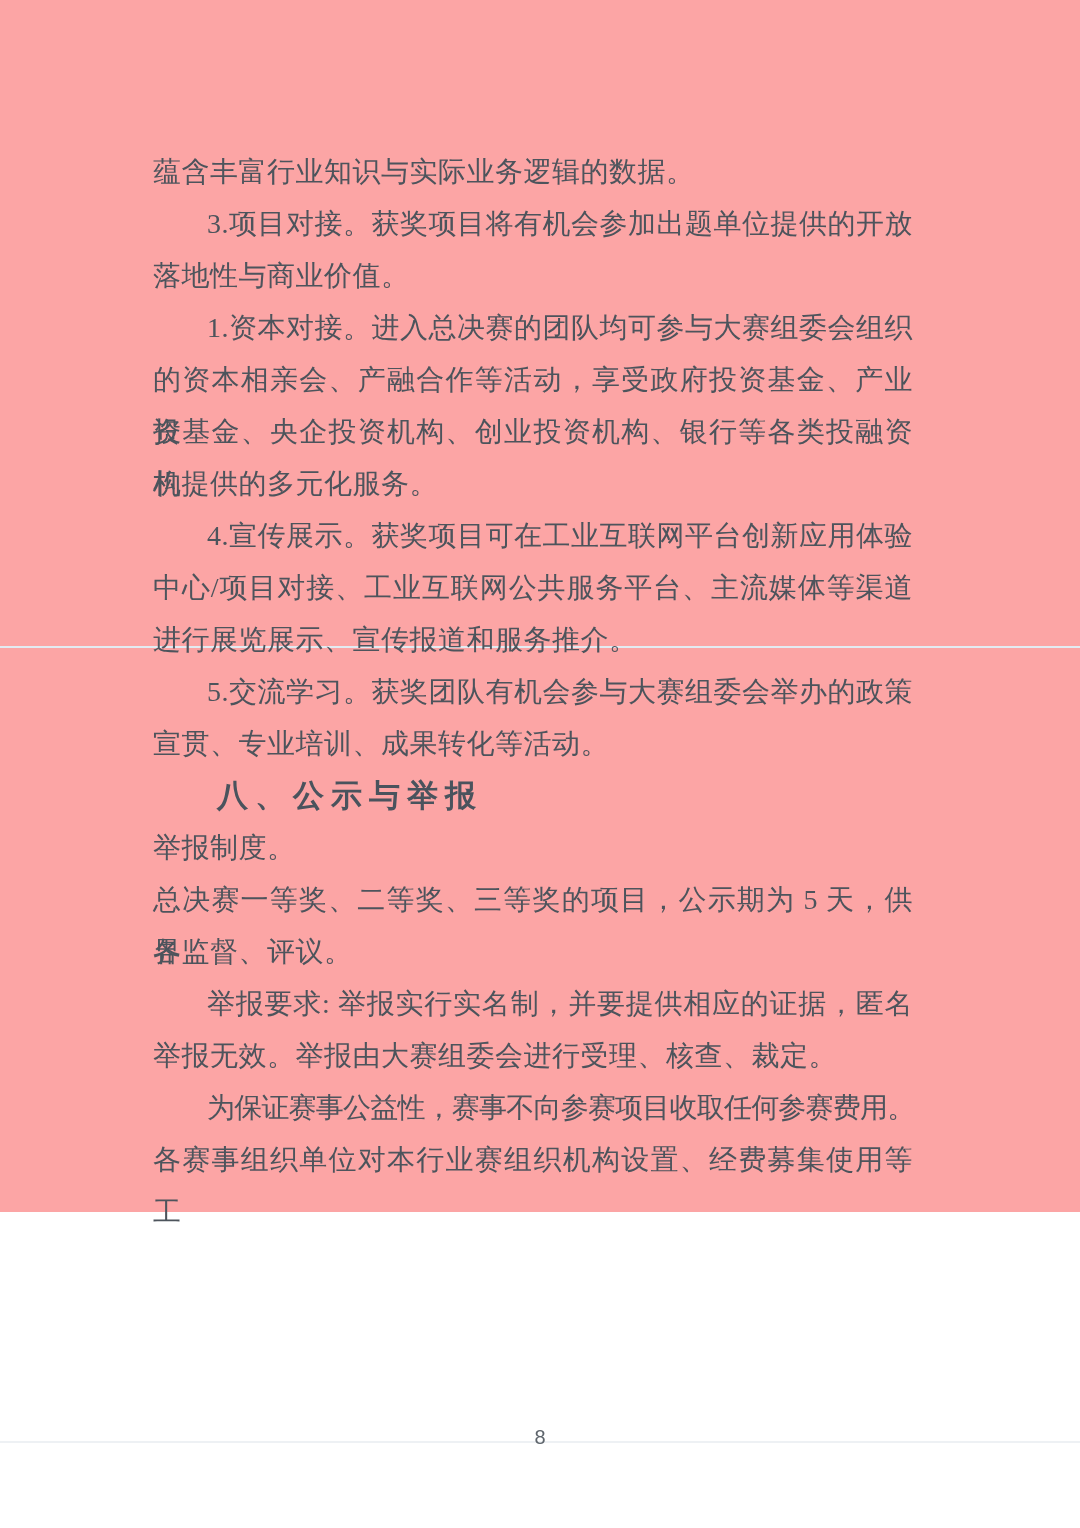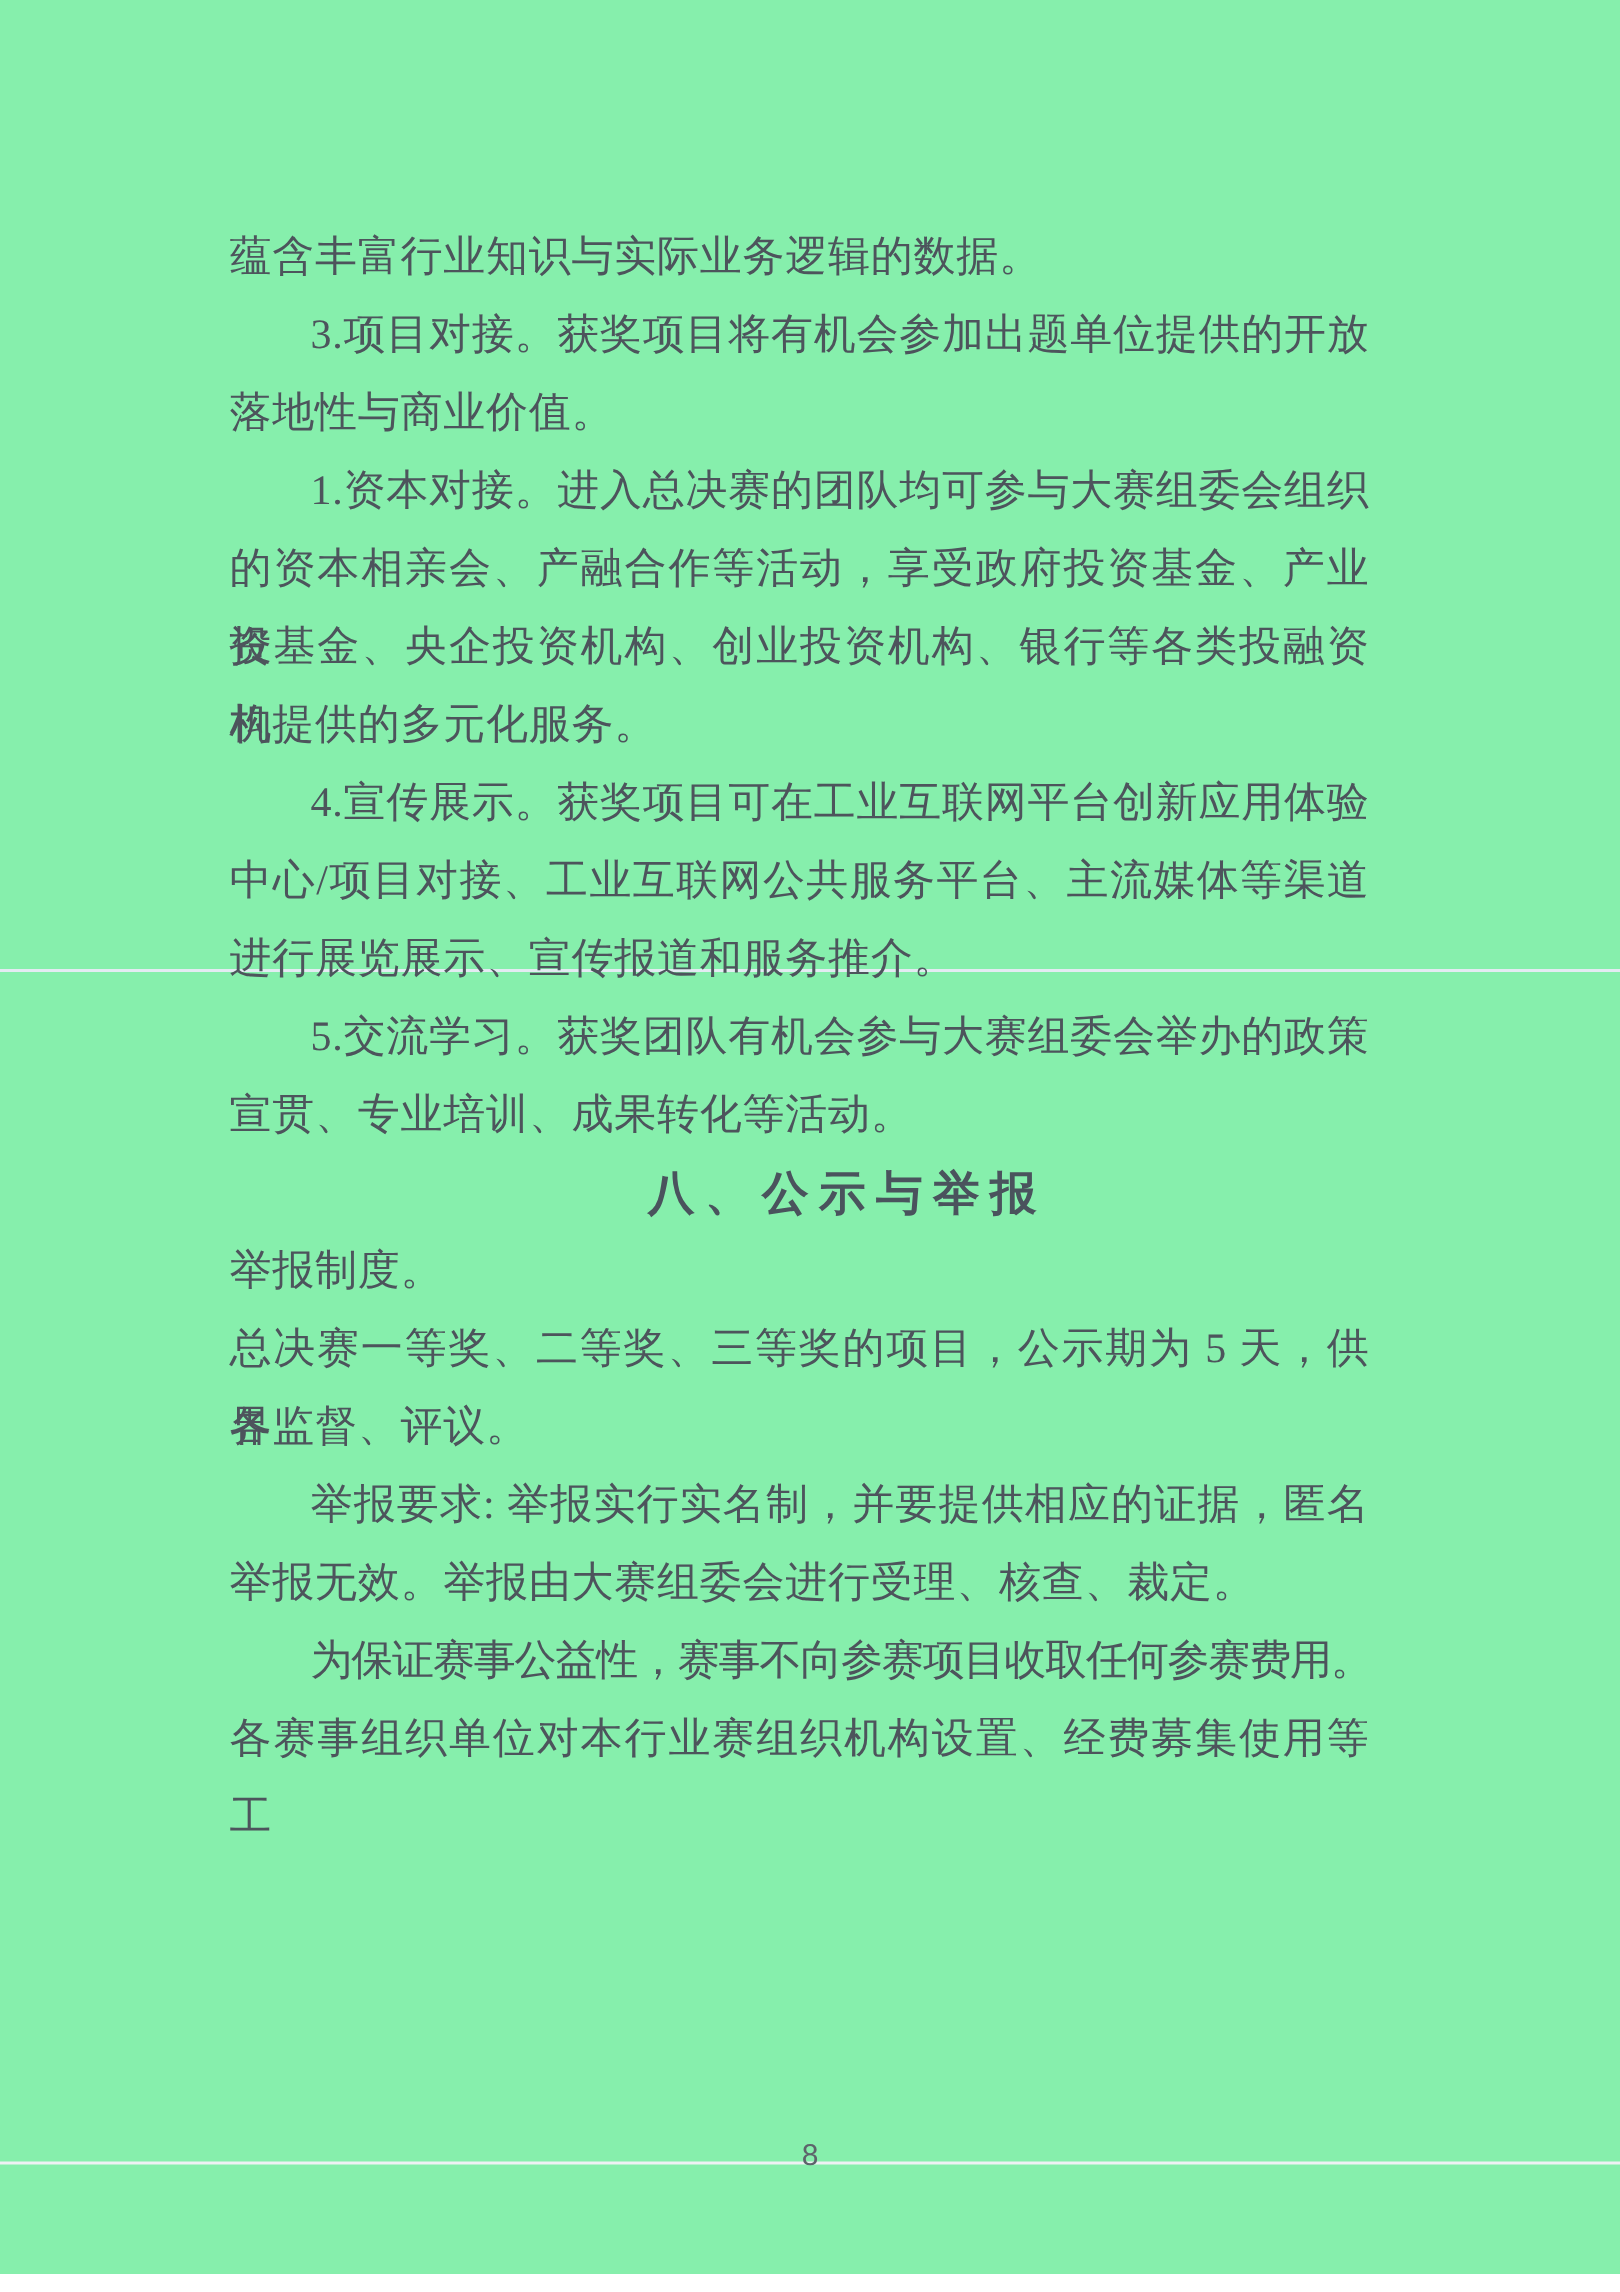--- a/index.html
+++ b/index.html
@@ -4,22 +4,22 @@
 <style>
   html,body{margin:0;padding:0;}
   body{
     width:1080px;height:1528px;
     background:#ffffff;
     font-family:"Liberation Serif","DejaVu Serif",serif;
     overflow:hidden;
   }
   .page{
     position:relative;
-    width:1080px;height:1516px;
-    background:#86efac;
+    width:1080px;height:1212px;
+    background:#fca5a5;
   }
   
   .artifact-line{
     position:absolute;left:0;width:1080px;height:2px;
     pointer-events:none;
   }
   .artifact-1{top:646px;background:#e3ebf2;}
   .artifact-2{top:1441px;background:#eef1f4;}
 
   .text-block{
@@ -43,21 +43,21 @@
   }
   .line.indent{ text-indent:54px; }
   .line.compress{ letter-spacing:-2.2px; }
   .line.heading{
     font-family:"Liberation Sans","DejaVu Sans",sans-serif;
     font-weight:bold;
     font-size:31px;
     letter-spacing:7px;
     color:#4a535d;
     text-indent:64px;
-    text-align:center;
+    text-align:left;
   }
   .footer{
     position:absolute;
     left:0;top:1422px;width:1080px;
     text-align:center;
     font-size:20px;
     line-height:30px;
     color:#5d646b;
     font-family:"Liberation Sans","DejaVu Sans",sans-serif;
   }

